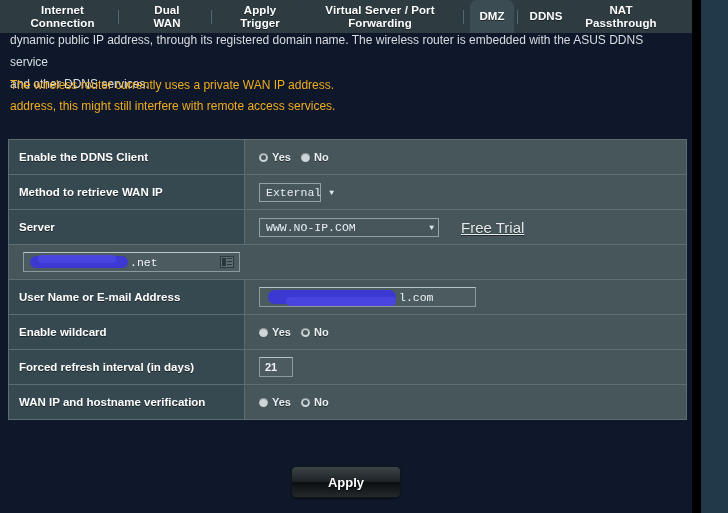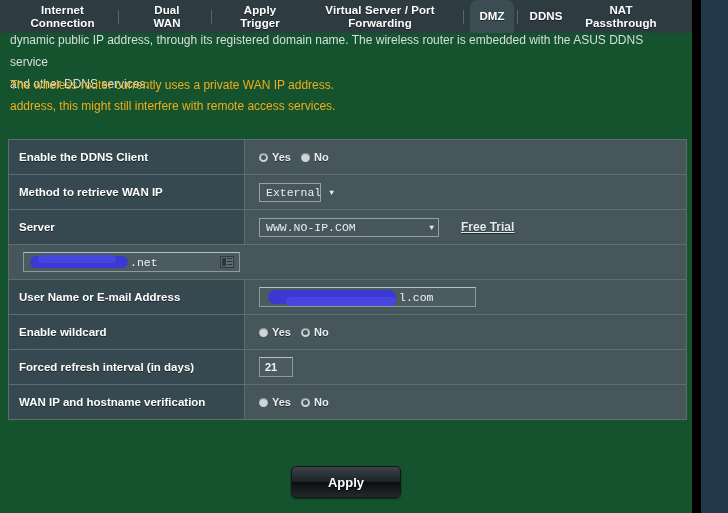--- a/index.html
+++ b/index.html
@@ -23,21 +23,21 @@
     overflow: hidden;
   }
 
   
   #panel {
     position: absolute;
     left: 0;
     top: 0;
     width: 692px;
     height: 513px;
-    background: #14532d;
+    background: #0f172a;
     overflow: hidden;
   }
   
   #panel-edge {
     position: absolute;
     left: 692px;
     top: 0;
     width: 9px;
     height: 513px;
     background: #000000;
@@ -205,22 +205,22 @@
     font-family: "Liberation Mono", "DejaVu Sans Mono", monospace;
     font-size: 11.5px;
   }
   .select .caret { font-size: 8px; margin-left: 8px; color: #dfe6e8; }
   .select-sm { width: 62px; }
   .select-lg { width: 180px; }
 
   .free-trial {
     margin-left: 14px;
     color: #e4eaec;
-    font-size: 12px;
-    font-weight: bold;
+    font-size: 15px;
+    font-weight: normal;
     text-decoration: underline;
     text-shadow: 0 1px 0 rgba(0,0,0,0.5);
     padding-left: 8px;
   }
 
   
   .textbox {
     position: relative;
     height: 20px;
     background: #4c5b60;

